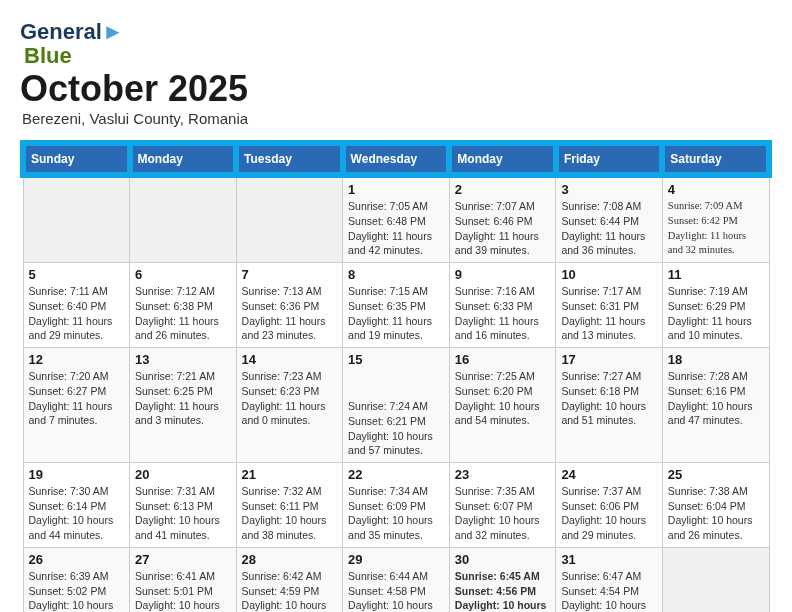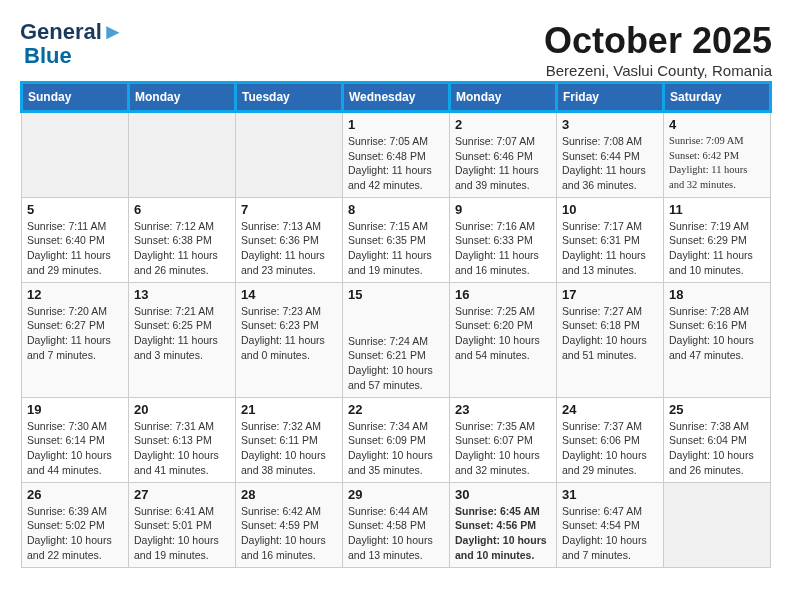--- a/index.html
+++ b/index.html
@@ -7,21 +7,22 @@
       font-family: Arial, sans-serif;
       background: #fff;
       width: 792px;
       min-height: 612px;
       padding: 20px;
     }
     .header {
       display: flex;
       justify-content: space-between;
       align-items: flex-start;
-      margin-bottom: 2px;
+      margin-bottom: 13px;
+      flex-direction: column;
     }
     .logo {
       display: flex;
       align-items: center;
     }
     .title-block {
       text-align: right;
     }
     .month-title {
       font-size: 36px;
@@ -37,21 +38,21 @@
       border-collapse: collapse;
       font-size: 11px;
     }
     thead th {
       background-color: #2a6ab5;
       color: #fff;
       text-align: left;
       padding: 6px 5px;
       font-size: 12px;
       font-weight: bold;
-      border: 3px solid #0ea5e9;
+      border: 6px solid #0ea5e9;
     }
     tbody td {
       border: 1px solid #ccc;
       vertical-align: top;
       padding: 4px 5px;
       width: 107px;
       min-height: 80px;
       height: 85px;
       background: #fff;
     }
@@ -77,21 +78,21 @@
 <body>
 
 <div class="header">
   <div class="logo">
     <div>
       <div style="display:flex;align-items:center;">
         <div style="font-size:22px;font-weight:bold;color:#1a3a5c;line-height:1.1;">
           General<span style="color:#4a9fd4;">►</span>
         </div>
       </div>
-      <div style="font-size:22px;font-weight:bold;color:#0369a1;line-height:1.1;margin-left:4px;">Blue</div>
+      <div style="font-size:22px;font-weight:bold;color:#4d7c0f;line-height:1.1;margin-left:4px;">Blue</div>
     </div>
   </div>
   <div class="title-block">
     <div class="month-title">October 2025</div>
     <div class="subtitle">Berezeni, Vaslui County, Romania</div>
   </div>
 </div>
 
 <table>
   <thead>

